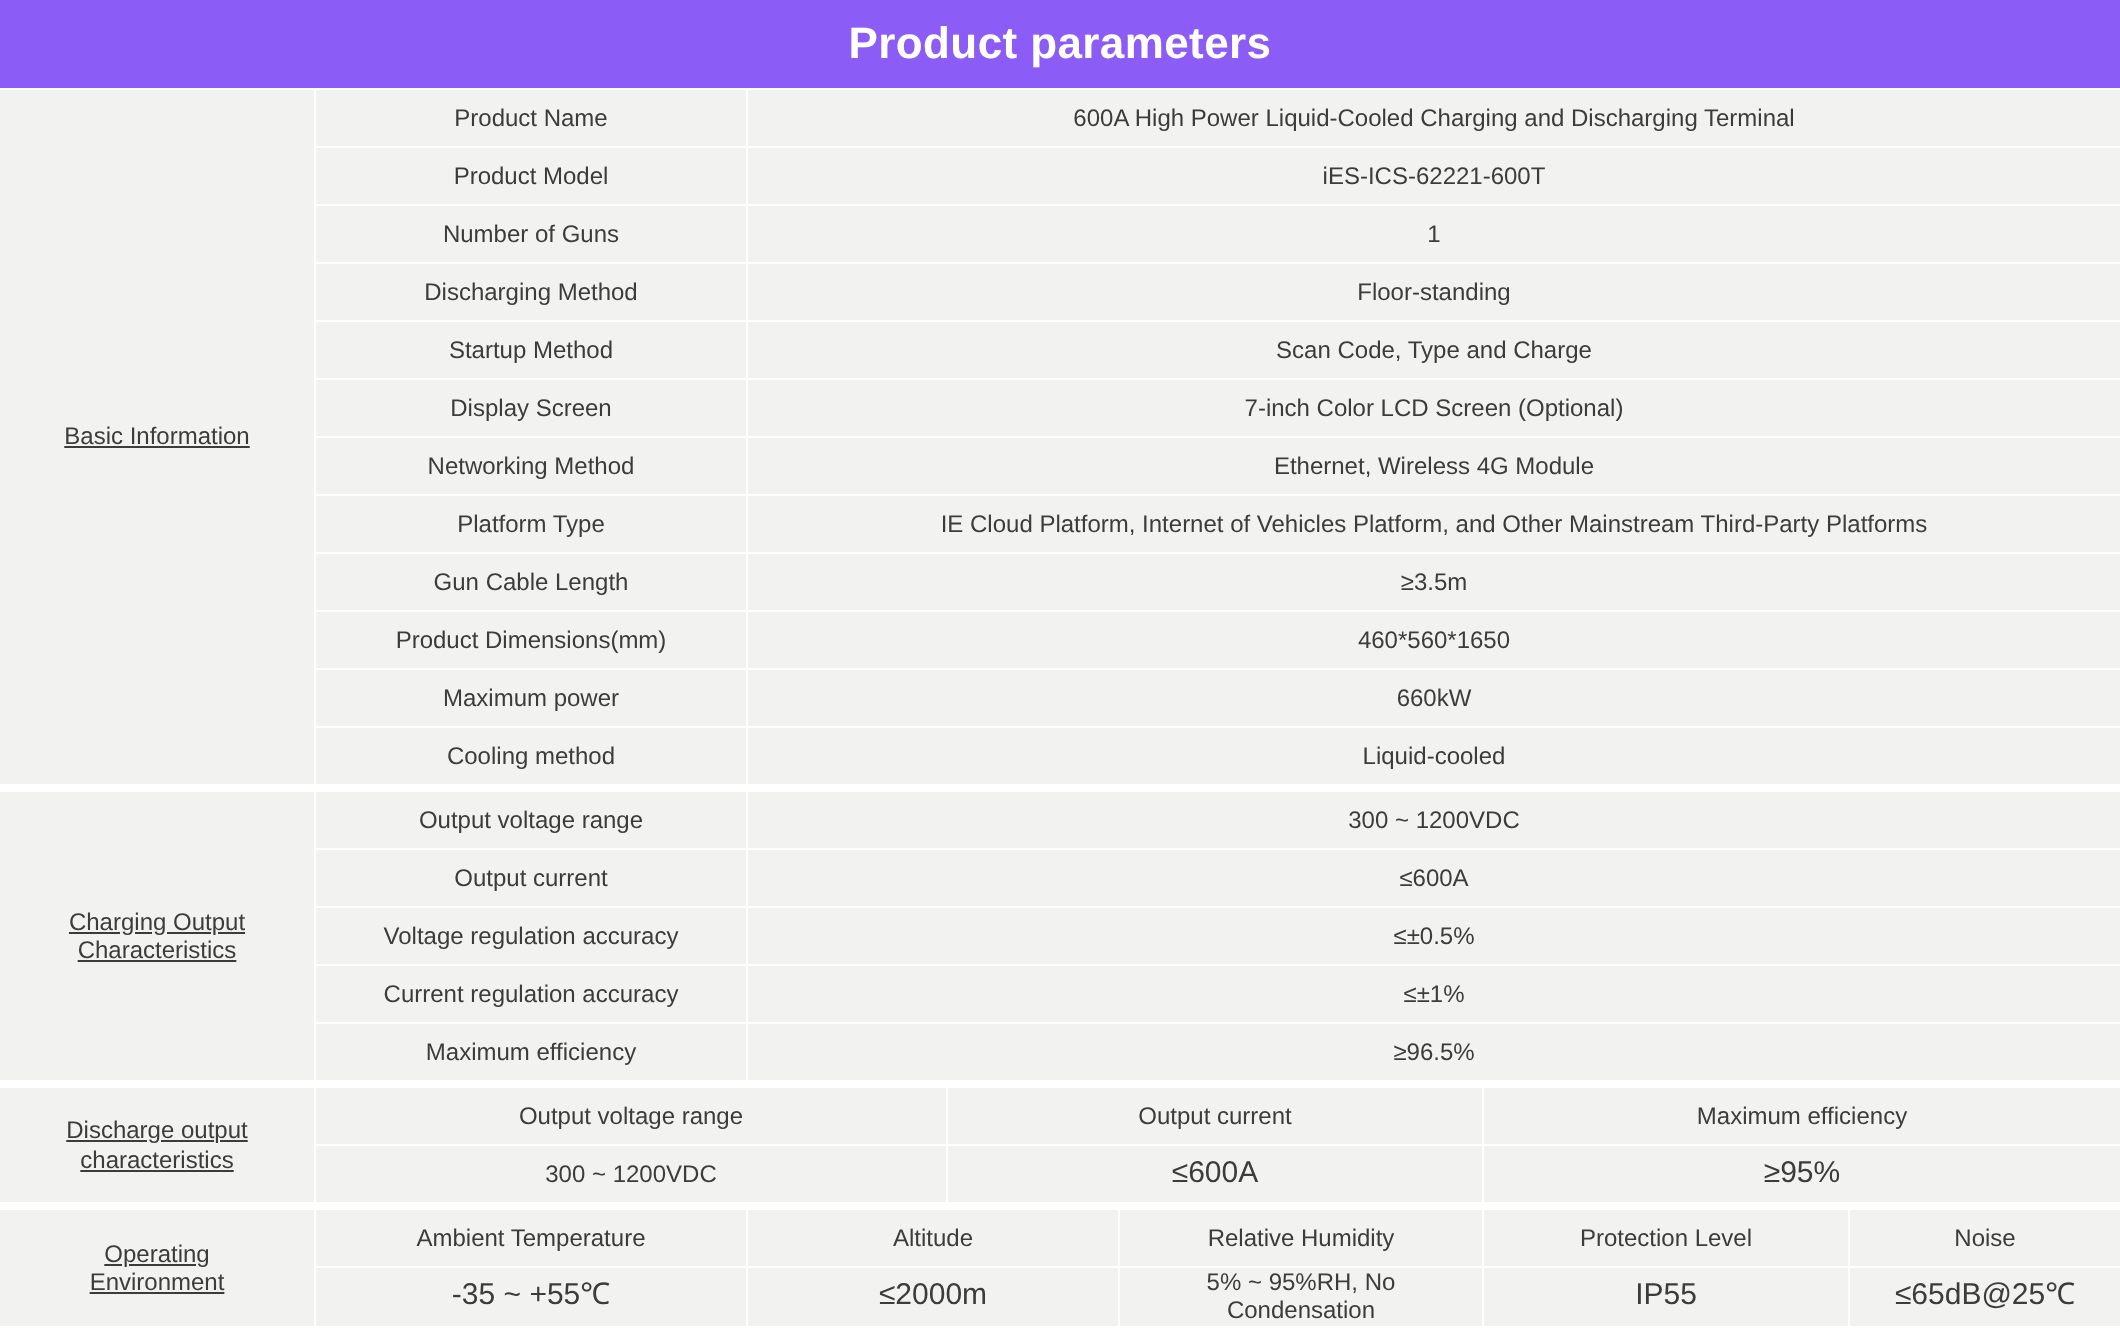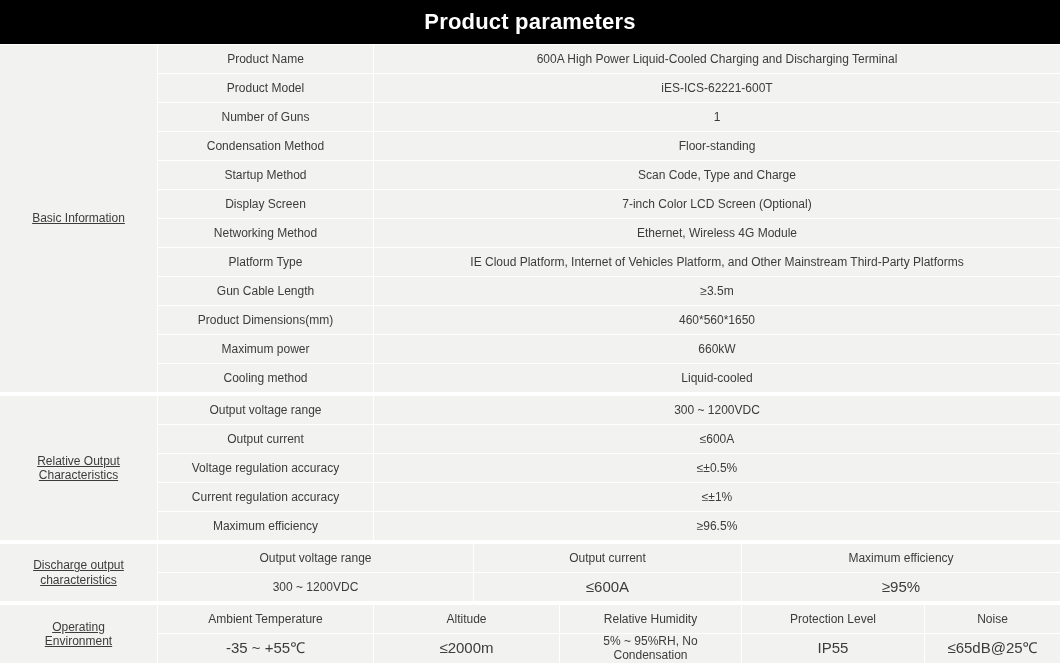--- a/index.html
+++ b/index.html
@@ -18,21 +18,21 @@
   .sheet {
     width: 1060px;
     height: 669px;
     position: relative;
     background: #ffffff;
   }
 
   
   .title-bar {
     height: 44px;
-    background: #000000;
+    background: #8b5cf6;
     display: flex;
     align-items: center;
     justify-content: center;
     box-sizing: border-box;
   }
   .title-bar .title-text {
     color: #ffffff;
     font-size: 22px;
     font-weight: bold;
     letter-spacing: .2px;
@@ -131,21 +131,21 @@
       </tr>
       <tr>
         <td class="key">Product Model</td>
         <td class="val" colspan="5">iES-ICS-62221-600T</td>
       </tr>
       <tr>
         <td class="key">Number of Guns</td>
         <td class="val" colspan="5">1</td>
       </tr>
       <tr>
-        <td class="key">Condensation Method</td>
+        <td class="key">Discharging Method</td>
         <td class="val" colspan="5">Floor-standing</td>
       </tr>
       <tr>
         <td class="key">Startup Method</td>
         <td class="val" colspan="5">Scan Code, Type and Charge</td>
       </tr>
       <tr>
         <td class="key">Display Screen</td>
         <td class="val" colspan="5">7-inch Color LCD Screen (Optional)</td>
       </tr>
@@ -173,21 +173,21 @@
         <td class="key">Cooling method</td>
         <td class="val" colspan="5">Liquid-cooled</td>
       </tr>
 
       <tr class="sec-gap">
           <td colspan="7"></td>
         </tr>
 
       <tr>
         <td class="sec-label" rowspan="5">
-          <span class="lbl">Relative Output</span>
+          <span class="lbl">Charging Output</span>
           <span class="lbl">Characteristics</span>
         </td>
         <td class="key">Output voltage range</td>
         <td class="val" colspan="5">300 ~ 1200VDC</td>
       </tr>
       <tr>
         <td class="key">Output current</td>
         <td class="val" colspan="5">≤600A</td>
       </tr>
       <tr>

